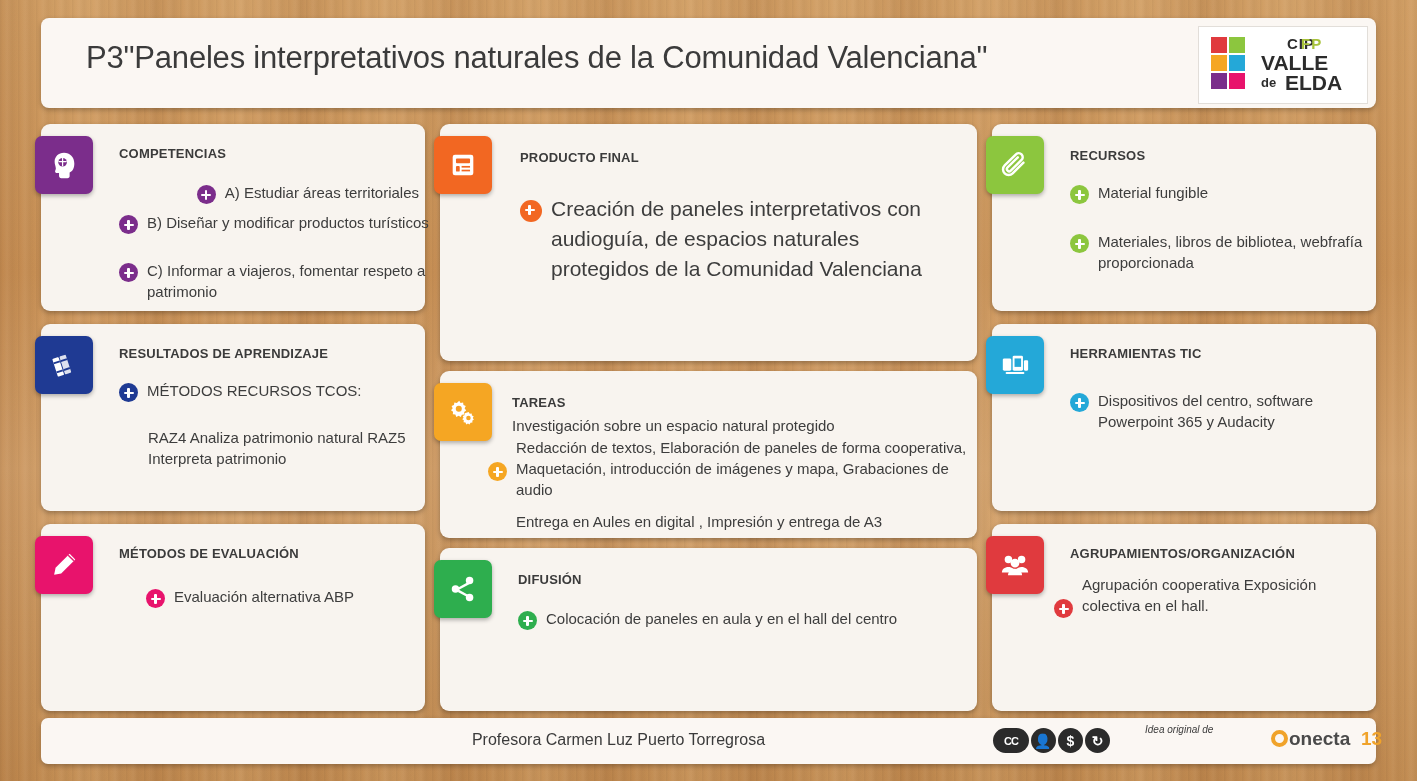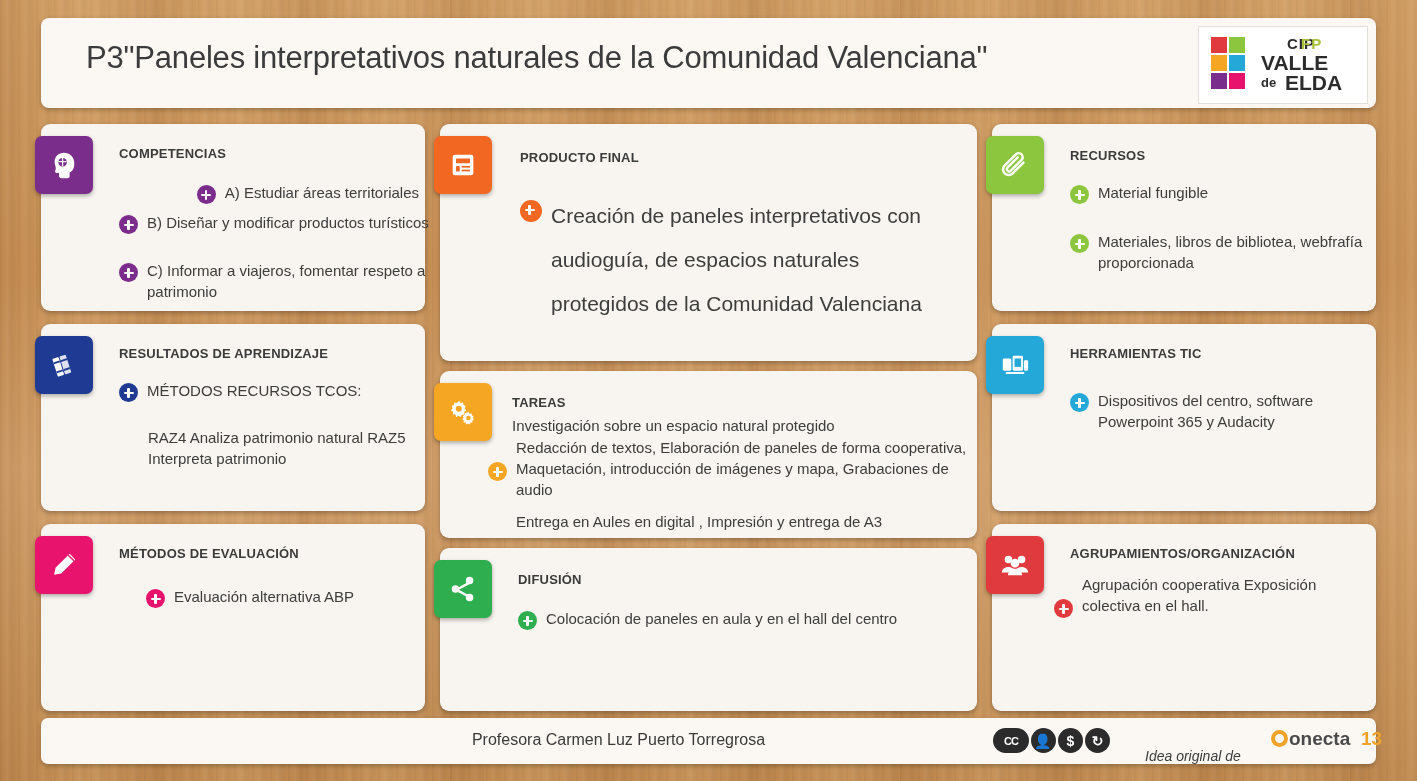--- a/index.html
+++ b/index.html
@@ -169,22 +169,22 @@
     color: #fff;
     font-size: 11px;
     display: flex;
     align-items: center;
     justify-content: center;
     font-weight: bold;
     letter-spacing: -1px;
   }
   .footer-idea {
     position: absolute;
-    left: 1104px; top: 30px;
-    font-size: 14px;
+    left: 1104px; top: 6px;
+    font-size: 10px;
     font-style: italic;
     color: #3b3b3b;
   }
   .footer-conecta {
     position: absolute;
     left: 1230px; top: 10px;
     font-size: 19px;
     font-weight: bold;
     color: #4a4a4a;
   }
@@ -201,21 +201,21 @@
     position: absolute;
     left: 1320px; top: 10px;
     font-size: 19px;
     font-weight: bold;
     color: #f0a32a;
   }
   .big-text {
     position: absolute;
     color: #3d3d3d;
     font-size: 21px;
-    line-height: 44px;
+    line-height: 30px;
   }
 </style>
 </head>
 <body>
 
 <div id="canvas">
 
   <div class="header-bar">
     <div class="header-title">P3"Paneles interpretativos naturales de la Comunidad Valenciana"</div>
     <div class="logo-box">

